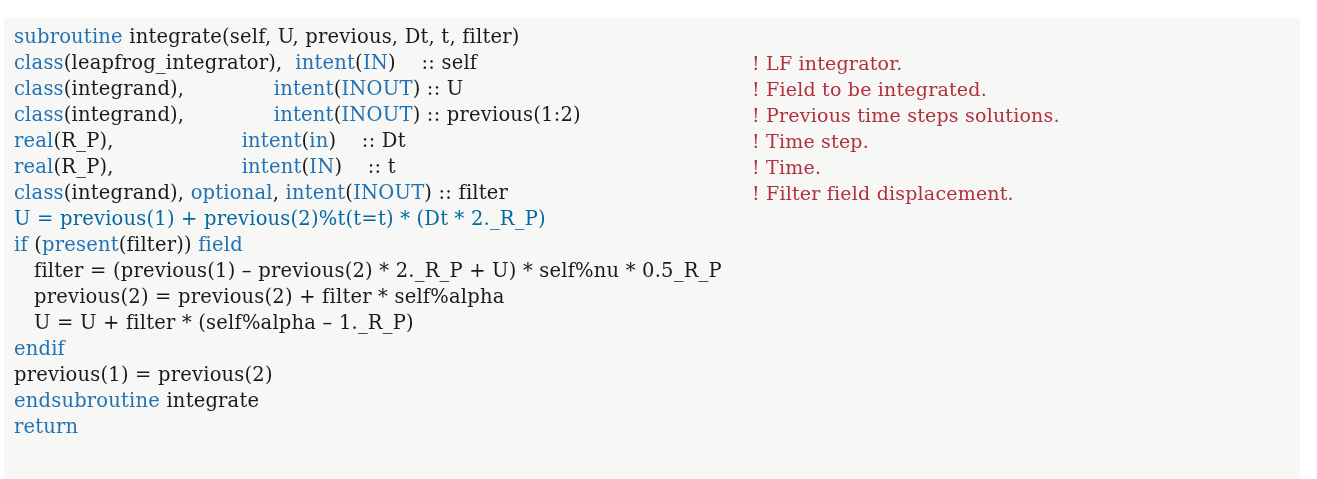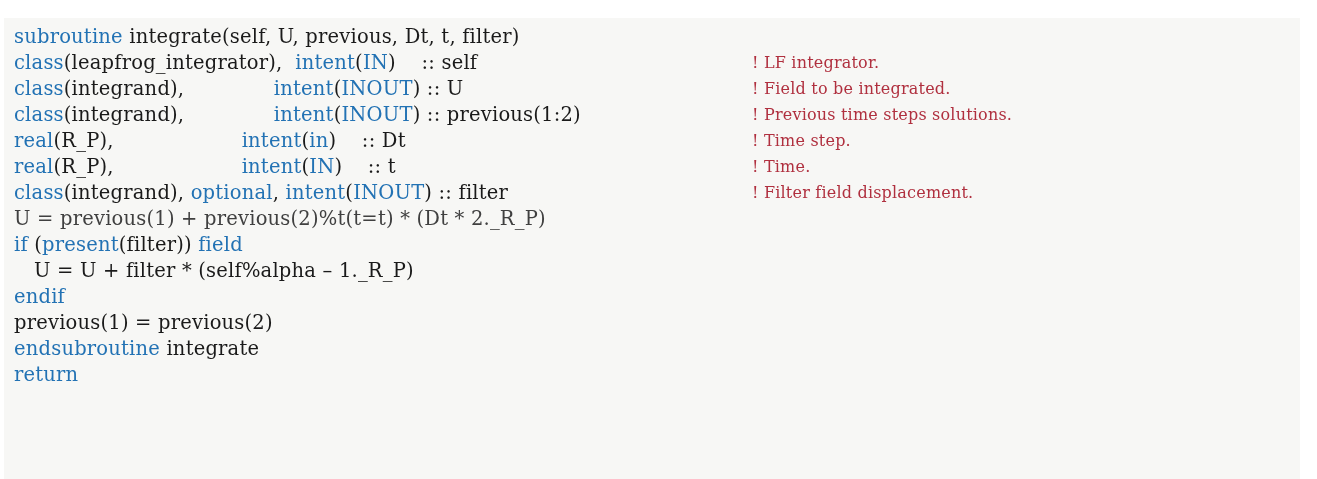--- a/index.html
+++ b/index.html
@@ -41,34 +41,36 @@
   }
   .kw {
     color: #2272b4;
   }
   .cmt {
     position: absolute;
     left: 748px;
     top: 0;
     color: #b0303f;
     white-space: pre;
-    font-size: 16px;
+    font-size: 19px;
   }
 </style>
 </head>
 <body>
 
 <div id="listing" style="background: rgb(247, 247, 245);">
     <div class="code-line"><span class="code-text" style="padding-left: 10px;"><span class="kw" style="color: rgb(34, 114, 180);">subroutine</span><span style="color: rgb(26, 26, 26);"> integrate(self, U, previous, Dt, t, filter)</span></span></div>
     <div class="code-line"><span class="code-text" style="padding-left: 10px;"><span class="kw" style="color: rgb(34, 114, 180);">class</span><span style="color: rgb(26, 26, 26);">(leapfrog_integrator),  </span><span class="kw" style="color: rgb(34, 114, 180);">intent</span><span style="color: rgb(26, 26, 26);">(</span><span class="kw" style="color: rgb(34, 114, 180);">IN</span><span style="color: rgb(26, 26, 26);">)    :: self</span></span><span class="cmt" style="color: rgb(176, 48, 63); left: 748px;">! LF integrator.</span></div>
     <div class="code-line"><span class="code-text" style="padding-left: 10px;"><span class="kw" style="color: rgb(34, 114, 180);">class</span><span style="color: rgb(26, 26, 26);">(integrand),              </span><span class="kw" style="color: rgb(34, 114, 180);">intent</span><span style="color: rgb(26, 26, 26);">(</span><span class="kw" style="color: rgb(34, 114, 180);">INOUT</span><span style="color: rgb(26, 26, 26);">) :: U</span></span><span class="cmt" style="color: rgb(176, 48, 63); left: 748px;">! Field to be integrated.</span></div>
     <div class="code-line"><span class="code-text" style="padding-left: 10px;"><span class="kw" style="color: rgb(34, 114, 180);">class</span><span style="color: rgb(26, 26, 26);">(integrand),              </span><span class="kw" style="color: rgb(34, 114, 180);">intent</span><span style="color: rgb(26, 26, 26);">(</span><span class="kw" style="color: rgb(34, 114, 180);">INOUT</span><span style="color: rgb(26, 26, 26);">) :: previous(1:2)</span></span><span class="cmt" style="color: rgb(176, 48, 63); left: 748px;">! Previous time steps solutions.</span></div>
     <div class="code-line"><span class="code-text" style="padding-left: 10px;"><span class="kw" style="color: rgb(34, 114, 180);">real</span><span style="color: rgb(26, 26, 26);">(R_P),                    </span><span class="kw" style="color: rgb(34, 114, 180);">intent</span><span style="color: rgb(26, 26, 26);">(</span><span class="kw" style="color: rgb(34, 114, 180);">in</span><span style="color: rgb(26, 26, 26);">)    :: Dt</span></span><span class="cmt" style="color: rgb(176, 48, 63); left: 748px;">! Time step.</span></div>
     <div class="code-line"><span class="code-text" style="padding-left: 10px;"><span class="kw" style="color: rgb(34, 114, 180);">real</span><span style="color: rgb(26, 26, 26);">(R_P),                    </span><span class="kw" style="color: rgb(34, 114, 180);">intent</span><span style="color: rgb(26, 26, 26);">(</span><span class="kw" style="color: rgb(34, 114, 180);">IN</span><span style="color: rgb(26, 26, 26);">)    :: t</span></span><span class="cmt" style="color: rgb(176, 48, 63); left: 748px;">! Time.</span></div>
     <div class="code-line"><span class="code-text" style="padding-left: 10px;"><span class="kw" style="color: rgb(34, 114, 180);">class</span><span style="color: rgb(26, 26, 26);">(integrand), </span><span class="kw" style="color: rgb(34, 114, 180);">optional</span><span style="color: rgb(26, 26, 26);">, </span><span class="kw" style="color: rgb(34, 114, 180);">intent</span><span style="color: rgb(26, 26, 26);">(</span><span class="kw" style="color: rgb(34, 114, 180);">INOUT</span><span style="color: rgb(26, 26, 26);">) :: filter</span></span><span class="cmt" style="color: rgb(176, 48, 63); left: 748px;">! Filter field displacement.</span></div>
-    <div class="code-line"><span class="code-text" style="padding-left: 10px;"><span style="color: #404040;">U = previous(1) + previous(2)%t(t=t) * (Dt * 2._R_P)</span></span></div>
+    <div class="code-line"><span class="code-text" style="padding-left: 10px;"><span style="color: #0369a1;">U = previous(1) + previous(2)%t(t=t) * (Dt * 2._R_P)</span></span></div>
     <div class="code-line"><span class="code-text" style="padding-left: 10px;"><span class="kw" style="color: rgb(34, 114, 180);">if</span><span style="color: rgb(26, 26, 26);"> (</span><span class="kw" style="color: rgb(34, 114, 180);">present</span><span style="color: rgb(26, 26, 26); margin-top: 23px;">(filter)) </span><span class="kw" style="color: rgb(34, 114, 180);">field</span></span></div>
+    <div class="code-line"><span class="code-text" style="padding-left: 30px;"><span style="color: rgb(26, 26, 26);">filter = (previous(1) – previous(2) * 2._R_P + U) * self%nu * 0.5_R_P</span></span></div>
+    <div class="code-line"><span class="code-text" style="padding-left: 30px;"><span style="color: rgb(26, 26, 26);">previous(2) = previous(2) + filter * self%alpha</span></span></div>
     <div class="code-line"><span class="code-text" style="padding-left: 30px;"><span style="color: rgb(26, 26, 26); margin-top: 9px;">U = U + filter * (self%alpha – 1._R_P)</span></span></div>
     <div class="code-line"><span class="code-text" style="padding-left: 10px;"><span class="kw" style="color: rgb(34, 114, 180);">endif</span></span></div>
     <div class="code-line"><span class="code-text" style="padding-left: 10px;"><span style="color: rgb(26, 26, 26);">previous(1) = previous(2)</span></span></div>
     <div class="code-line"><span class="code-text" style="padding-left: 10px;"><span class="kw" style="color: rgb(34, 114, 180);">endsubroutine</span><span style="color: rgb(26, 26, 26);"> integrate</span></span></div>
     <div class="code-line"><span class="code-text" style="padding-left: 10px;"><span class="kw" style="color: rgb(34, 114, 180);">return</span></span></div>
   </div>
 
 </body></html>

